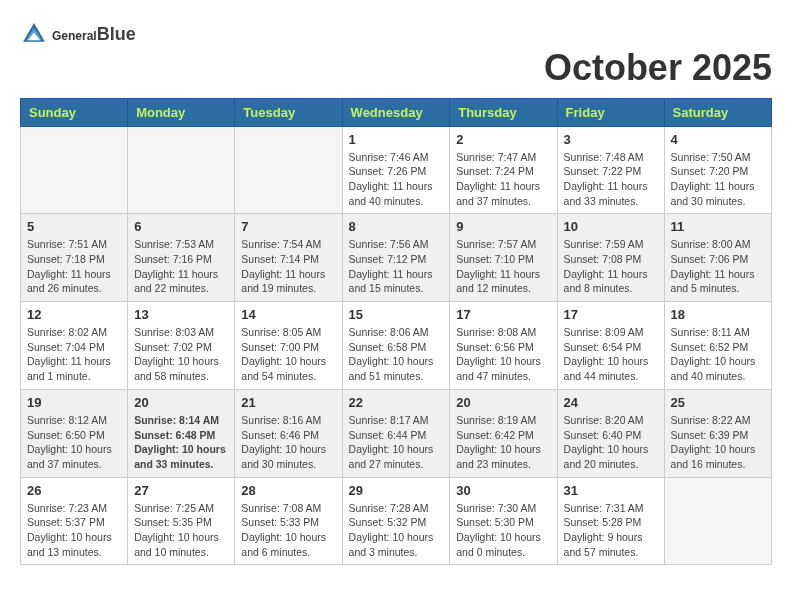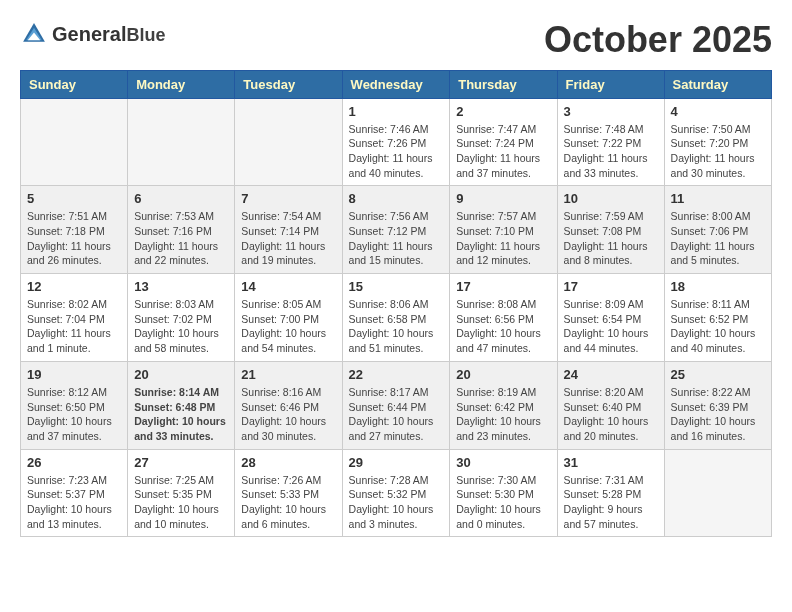--- a/index.html
+++ b/index.html
@@ -15,54 +15,55 @@
       align-items: flex-start;
       justify-content: space-between;
       margin-bottom: 10px;
     }
     .logo {
       display: flex;
       align-items: center;
       gap: 4px;
     }
     .logo-text-general {
-      font-size: 20px;
+      font-size: 12px;
       font-weight: bold;
       color: #333;
     }
     .logo-text-blue {
       font-size: 18px;
       font-weight: bold;
       color: #404040;
     }
     .logo-icon {
       width: 28px;
       height: 28px;
     }
     .title-section {
       text-align: center;
+      margin-top: 28px;
     }
     .month-title {
       font-size: 36px;
       font-weight: bold;
       color: #333;
       line-height: 1.1;
     }
     .location-title {
       font-size: 16px;
       color: #555;
     }
     .calendar {
       width: 100%;
       border-collapse: collapse;
       border: 1px solid #ccc;
     }
     .calendar th {
       background-color: #2e6da4;
-      color: #fef9c3;
+      color: #bef264;
       text-align: left;
       padding: 6px 8px;
       font-size: 13px;
       border: 1px solid #2258a0;
     }
     .calendar td {
       vertical-align: top;
       padding: 5px 6px;
       border: 1px solid #ccc;
       font-size: 11px;
@@ -317,21 +318,21 @@
         </td>
         <td>
           <div class="day-number">27</div>
           <div class="day-info" style="white-space: pre-line;">Sunrise: 7:25 AM
 Sunset: 5:35 PM
 Daylight: 10 hours
 and 10 minutes.</div>
         </td>
         <td>
           <div class="day-number">28</div>
-          <div class="day-info" style="white-space: pre-line;">Sunrise: 7:26 AM
+          <div class="day-info" style="white-space: pre-line;">Sunrise: 7:08 AM
 Sunset: 5:33 PM
 Daylight: 10 hours
 and 6 minutes.</div>
         </td>
         <td>
           <div class="day-number">29</div>
           <div class="day-info" style="white-space: pre-line;">Sunrise: 7:28 AM
 Sunset: 5:32 PM
 Daylight: 10 hours
 and 3 minutes.</div>

